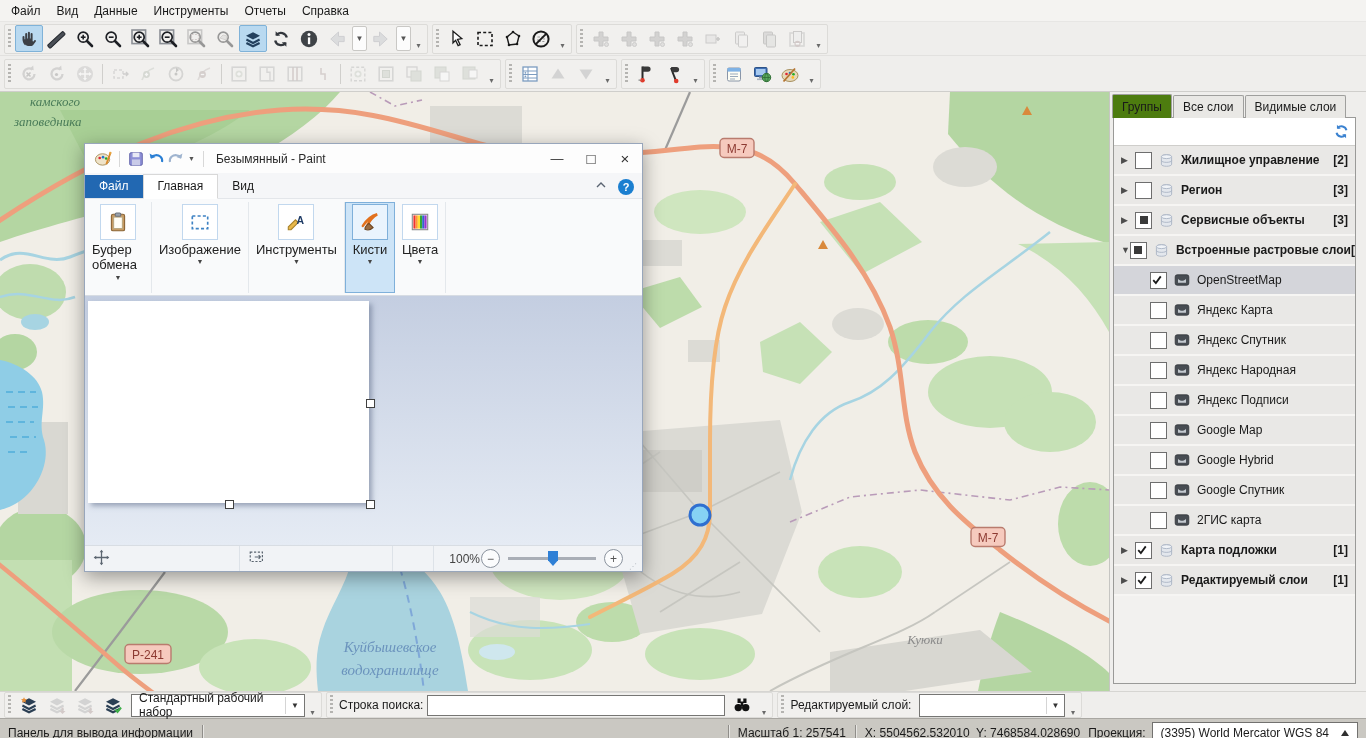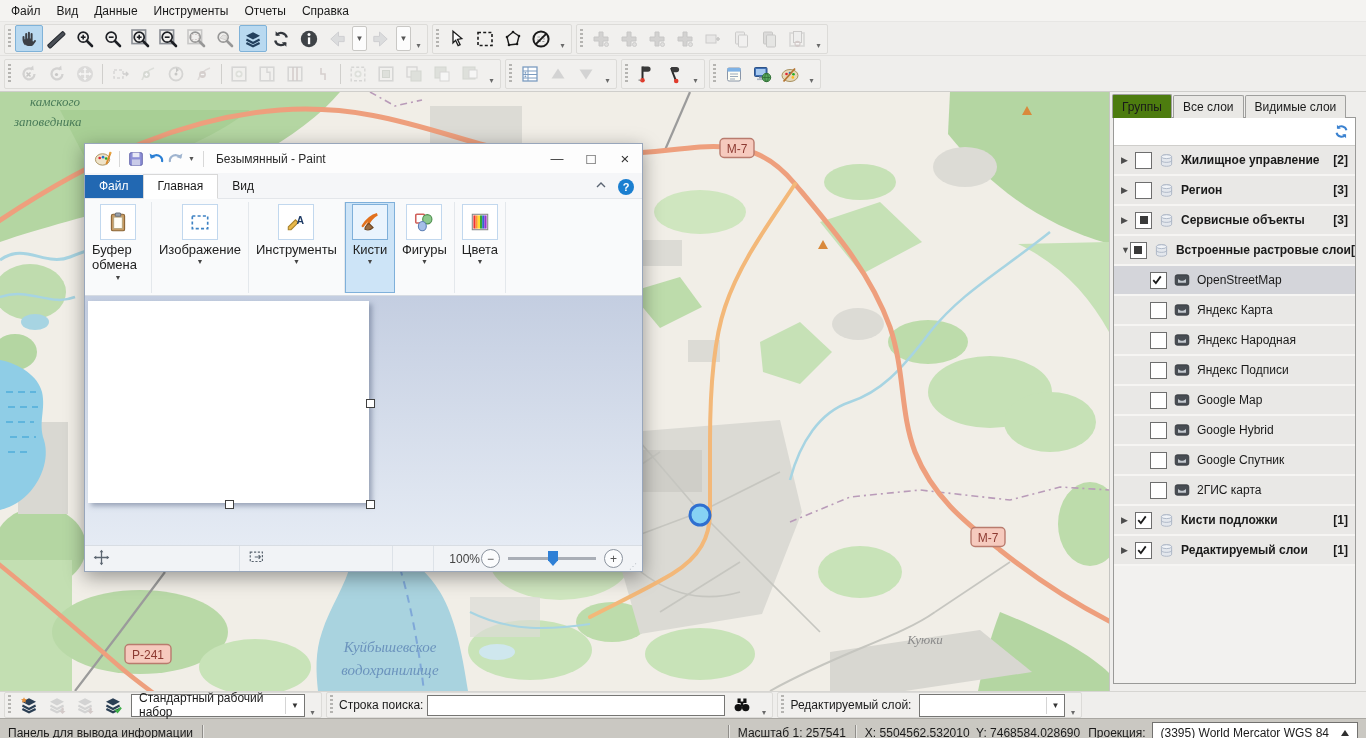--- a/index.html
+++ b/index.html
@@ -797,20 +797,30 @@
               <span class="lbl">Яндекс Карта</span>
             </div>
             <div class="lrow child">
               <span class="cb"></span>
               <span class="ic licon">
                 <svg width="18" height="16" viewBox="0 0 20 20">
                   <rect x="1.5" y="3.5" width="17" height="13" rx="2.5" fill="#484d53" stroke="#2e3237"></rect>
                   <path d="M5 8.5c2.8 3.4 7.2 3.4 10 0v5H5z" fill="#c3c9cf"></path>
                 </svg>
               </span>
+              <span class="lbl">Яндекс Спутник</span>
+            </div>
+            <div class="lrow child">
+              <span class="cb"></span>
+              <span class="ic licon">
+                <svg width="18" height="16" viewBox="0 0 20 20">
+                  <rect x="1.5" y="3.5" width="17" height="13" rx="2.5" fill="#484d53" stroke="#2e3237"></rect>
+                  <path d="M5 8.5c2.8 3.4 7.2 3.4 10 0v5H5z" fill="#c3c9cf"></path>
+                </svg>
+              </span>
               <span class="lbl">Яндекс Народная</span>
             </div>
             <div class="lrow child">
               <span class="cb"></span>
               <span class="ic licon">
                 <svg width="18" height="16" viewBox="0 0 20 20">
                   <rect x="1.5" y="3.5" width="17" height="13" rx="2.5" fill="#484d53" stroke="#2e3237"></rect>
                   <path d="M5 8.5c2.8 3.4 7.2 3.4 10 0v5H5z" fill="#c3c9cf"></path>
                 </svg>
               </span>
@@ -865,21 +875,21 @@
                   </svg>
                 </span>
               </span>
               <span class="ic licon">
                 <svg width="17" height="17" viewBox="0 0 20 20">
                   <path d="M4 5.5c0-1.4 2.7-2.3 6-2.3s6 .9 6 2.3v9c0 1.4-2.7 2.3-6 2.3s-6-.9-6-2.3z" fill="#e3e7ed" stroke="#a7b1c2"></path>
                   <ellipse cx="10" cy="5.5" rx="6" ry="2.3" fill="#f0f3f7" stroke="#a7b1c2"></ellipse>
                   <path d="M4 10c0 1.3 2.7 2.2 6 2.2s6-.9 6-2.2" fill="none" stroke="#a7b1c2"></path>
                 </svg>
               </span>
-              <span class="lbl">Кисти подложки</span>
+              <span class="lbl">Карта подложки</span>
               <span class="cnt">[1]</span>
             </div>
             <div class="lrow grp">
               <span class="exp">▶</span>
               <span class="cb">
                 <span style="display: flex;">
                   <svg width="15" height="15" viewBox="0 0 20 20">
                     <path d="M3 9.5l3.5 4L13 4.5" stroke="#1a1a1a" stroke-width="2.4" fill="none"></path>
                   </svg>
                 </span>
@@ -1081,31 +1091,20 @@
               <path d="M3.5 13.5C6.5 9 10.5 4.5 16.5 3c-4 2.3-7 6.2-8.6 9.4" fill="none" stroke="#e2711d" stroke-width="2.3" stroke-linecap="round"></path>
               <path d="M9 11.2l3.8 3.8c-2 2-5 2.7-7.4 1.6-.2-1.9 1.7-4 3.6-5.4z" fill="#9c6b3f" stroke="#6e4824"></path>
             </svg>
           </div>
           <div class="rlab">Кисти</div>
           <div class="rcaret">▼</div>
         </div>
         <div class="rgroup">
           <div class="ribox">
             <svg width="22" height="22" viewBox="0 0 20 20">
-              <rect x="2.5" y="3" width="8" height="8" rx="1" fill="none" stroke="#d0605a" stroke-width="1.4"></rect>
-              <circle cx="13" cy="7.5" r="4.2" fill="#8cc88c" stroke="#4c8f4c"></circle>
-              <ellipse cx="8.5" cy="13.8" rx="3.6" ry="4.2" fill="#a5bfe8" stroke="#5d7fb5"></ellipse>
-            </svg>
-          </div>
-          <div class="rlab">Фигуры</div>
-          <div class="rcaret">▼</div>
-        </div>
-        <div class="rgroup">
-          <div class="ribox">
-            <svg width="22" height="22" viewBox="0 0 20 20">
               <rect x="3" y="3" width="14" height="14" fill="#fff" stroke="#8a8a8a"></rect>
               <rect x="4" y="4" width="2" height="12" fill="#e33"></rect>
               <rect x="6" y="4" width="2" height="12" fill="#f93"></rect>
               <rect x="8" y="4" width="2" height="12" fill="#fd3"></rect>
               <rect x="10" y="4" width="2" height="12" fill="#3a3"></rect>
               <rect x="12" y="4" width="2" height="12" fill="#36c"></rect>
               <rect x="14" y="4" width="2" height="12" fill="#93c"></rect>
             </svg>
           </div>
           <div class="rlab">Цвета</div>

